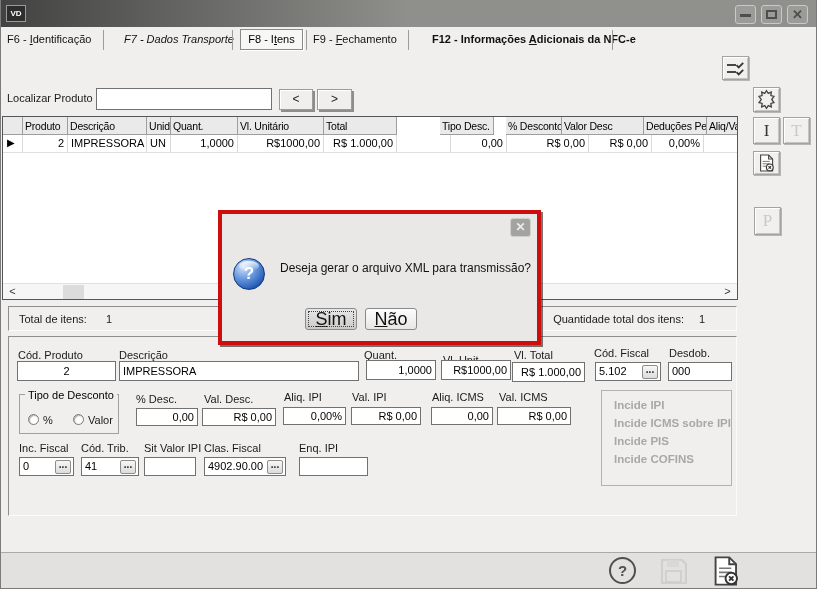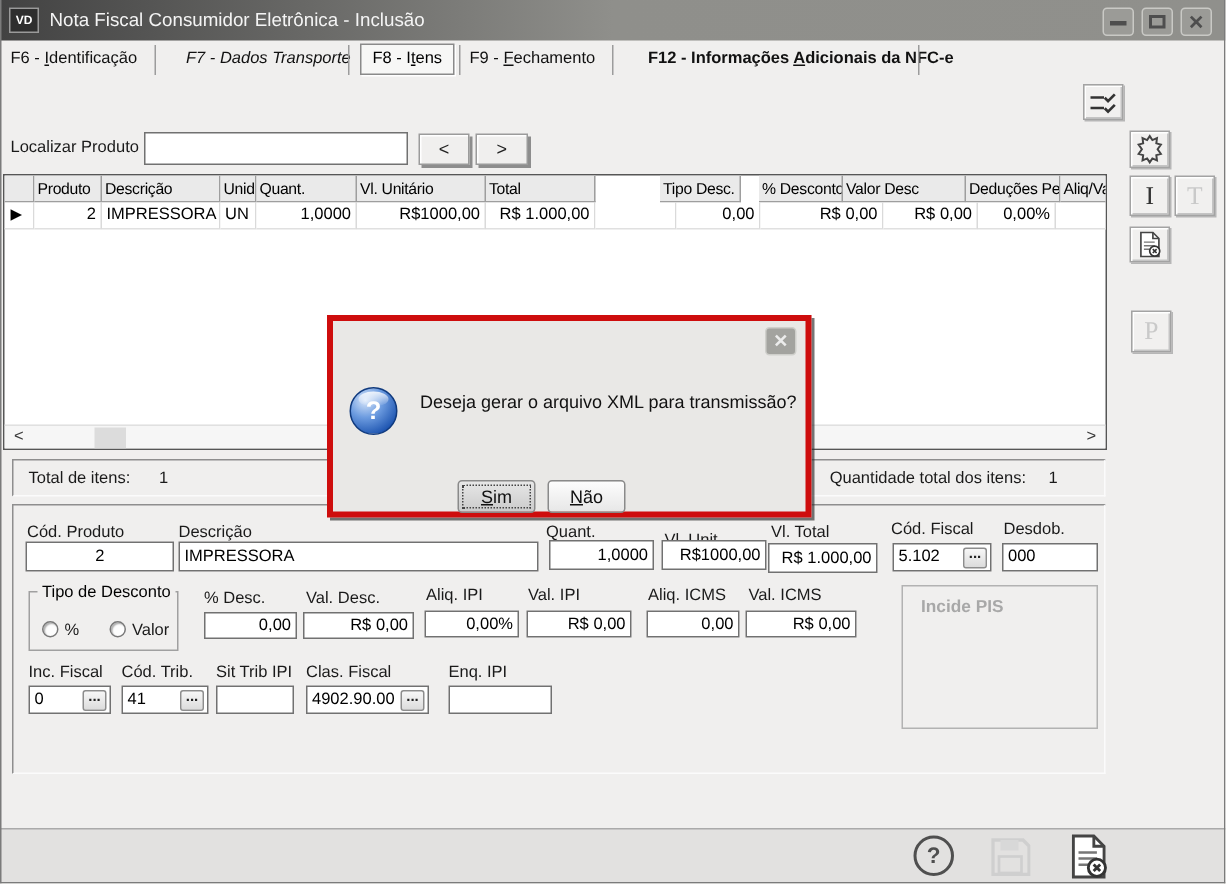--- a/index.html
+++ b/index.html
@@ -87,33 +87,32 @@
     border:1px solid #cfcfcb; border-radius:3px; color:#ececec; font-weight:bold; font-size:12px;
     text-align:center; line-height:17px; }
   .dlg-body { position:absolute; left:0; top:24px; right:0; bottom:0; }
   .q-icon { position:absolute; left:11px; top:20px; width:32px; height:32px; border-radius:50%;
     background:radial-gradient(circle at 32% 26%, #d8e6fa 0%, #6d9ce0 38%, #2057b2 78%, #123f8e 100%);
     border:1px solid #103a7e; color:#fff; font-size:17px; font-weight:bold; text-align:center; line-height:30px; }
   .q-icon::after { content:""; position:absolute; left:5px; top:2px; width:20px; height:10px;
     border-radius:50%; background:linear-gradient(rgba(255,255,255,.85),rgba(255,255,255,0)); }
   .q-mark { position:relative; z-index:2; }
   .dlg-msg { position:absolute; left:58px; top:23px; font-size:12px; color:#111; white-space:nowrap; }
-  .dlg-btn { position:absolute; top:82px; width:52px; height:22px; border:1px solid #8a8a8a; border-radius:3px;
-    font-size:12px; text-align:center; line-height:20px; color:#111; }
+  .dlg-btn { position:absolute; top:70px; width:52px; height:22px; border:1px solid #8a8a8a; border-radius:3px;
+    font-size:18px; text-align:center; line-height:20px; color:#111; }
   .dlg-btn.yes { left:83px; background:linear-gradient(#e7e7e7,#cbcbcb); outline:1px dotted #444; outline-offset:-4px; }
   .dlg-btn.no { left:143px; background:linear-gradient(#fdfdfd,#e7e7e7); }
 </style>
 </head>
 <body>
 
 <div class="frame"></div>
 
 <div class="titlebar">
   <div class="app-icon">VD</div>
-  <div class="title-text">Nota Fiscal Consumidor Eletrônica - Inclusão</div>
   <div class="win-btn" style="left:735px;">
       <div class="bar"></div>
     </div>
   <div class="win-btn" style="left:761px;">
       <div class="box"></div>
     </div>
   <div class="win-btn" style="left:787px;">
       <div class="x">✕</div>
     </div>
 </div>
@@ -267,34 +266,37 @@
     <span>0</span>
     <div class="ellipsis-btn">...</div>
   </div>
 
   <span class="lbl" style="left:72px; top:105px;">Cód. Trib.</span>
   <div class="edit" style="left:72px; top:120px; width:58px; height:19px; line-height:17px;">
     <span>41</span>
     <div class="ellipsis-btn">...</div>
   </div>
 
-  <span class="lbl" style="left:135px; top:105px;">Sit Trib IPI</span>
+  <span class="lbl" style="left:135px; top:105px;">Sit Valor IPI</span>
   <div class="edit" style="left:135px; top:120px; width:52px; height:19px;"></div>
 
   <span class="lbl" style="left:195px; top:105px;">Clas. Fiscal</span>
   <div class="edit" style="left:195px; top:120px; width:82px; height:19px; line-height:17px;">
     <span>4902.90.00</span>
     <div class="ellipsis-btn">...</div>
   </div>
 
   <span class="lbl" style="left:290px; top:105px;">Enq. IPI</span>
   <div class="edit" style="left:290px; top:120px; width:69px; height:19px;"></div>
 
   <div class="incide-box" style="left:592px; top:53px; width:131px; height:96px; padding-top:5px;" id="incide-box">
+      <div class="incide-item off">Incide IPI</div>
+      <div class="incide-item off">Incide ICMS sobre IPI</div>
       <div class="incide-item off">Incide PIS</div>
+      <div class="incide-item off">Incide COFINS</div>
     </div>
 </div>
 
 <div class="bottom-bar"></div>
 <div class="help-icon"><span>?</span></div>
 <div style="position:absolute; left:660px; top:558px;">
   <svg width="27" height="26" viewBox="0 0 27 26">
     <path d="M2 2h20l4 4v19H2z" fill="none" stroke="#cfcfcf" stroke-width="2.2"></path>
     <rect x="7" y="2" width="12" height="7" fill="#d8d8d8"></rect>
     <rect x="6" y="13" width="15" height="11" fill="none" stroke="#cfcfcf" stroke-width="1.8"></rect>

